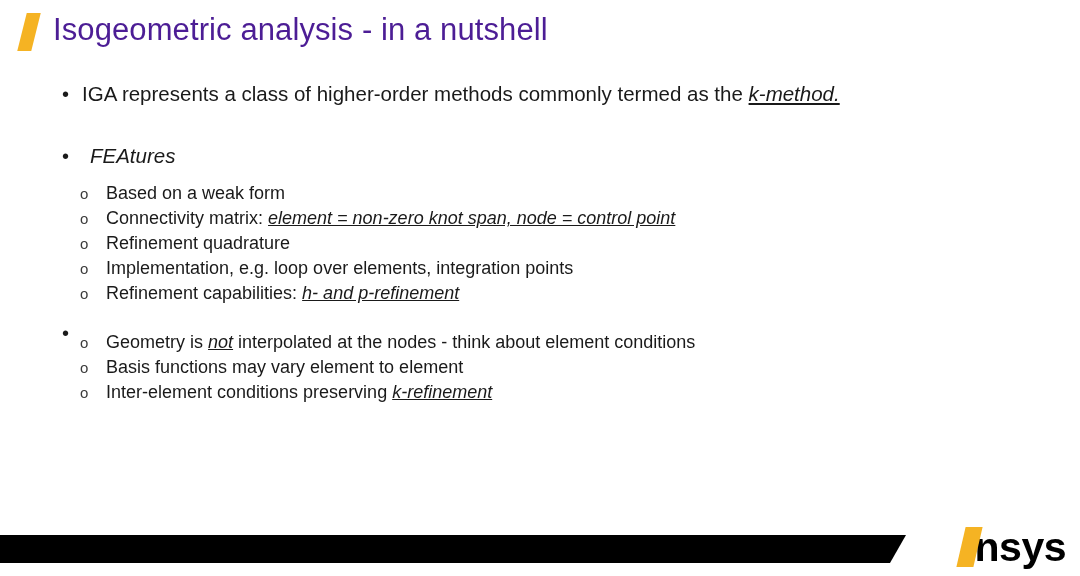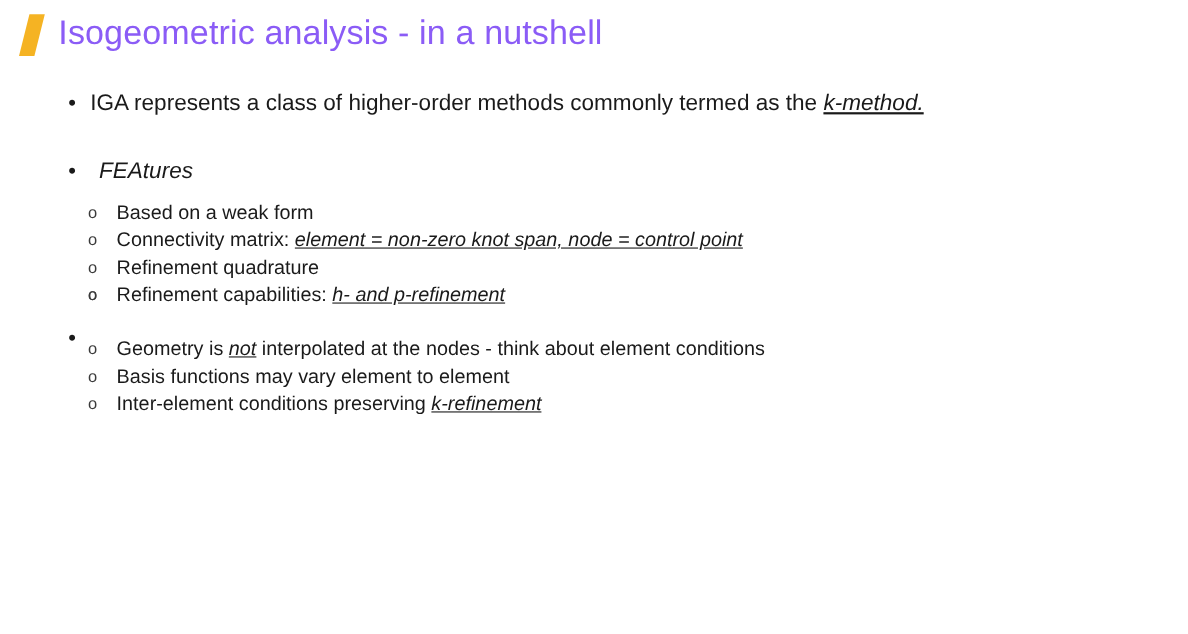--- a/index.html
+++ b/index.html
@@ -35,21 +35,21 @@
     height: 38px;
     background: #f5b323;
     transform: skewX(-14deg);
   }
   .title-text {
     position: absolute;
     left: 53px;
     top: 2px;
     font-size: 31px;
     line-height: 44px;
-    color: #8b5cf6;
+    color: #4c1d95;
     font-weight: 400;
     letter-spacing: 0.1px;
     white-space: nowrap;
   }
 
   
   .body-area {
     position: absolute;
     left: 0;
     top: 80px;
@@ -178,21 +178,21 @@
     <div class="lvl2">
       <span class="marker">o</span>
       <span>Connectivity matrix: </span><span class="it">element = non-zero knot span, node = control point</span><span></span>
     </div>
     <div class="lvl2">
       <span class="marker">o</span>
       <span>Refinement quadrature</span><span class="it"></span><span></span>
     </div>
     <div class="lvl2">
       <span class="marker">o</span>
-      <span class="it"></span><span></span>
+      <span>Implementation, e.g. loop over elements, integration points</span><span class="it"></span><span></span>
     </div>
     <div class="lvl2">
       <span class="marker">o</span>
       <span>Refinement capabilities: </span><span class="it">h- and p-refinement</span><span></span>
     </div>
 
     <div class="sp-between-sections"></div>
 
     <div class="lvl1 head">
       <span class="marker">•</span>
@@ -207,14 +207,21 @@
       <span class="marker">o</span>
       <span>Basis functions may vary element to element</span><span class="it"></span><span></span>
     </div>
     <div class="lvl2">
       <span class="marker">o</span>
       <span>Inter-element conditions preserving </span><span class="it">k-refinement</span><span></span>
     </div>
 
   </div>
 
+  <div class="footer">
+    <div class="footer-bar"></div>
+    <div class="logo">
+      <div class="logo-slash"></div>
+      <div class="logo-word">nsys</div>
+    </div>
+  </div>
 
 </div>
 
 </body></html>

